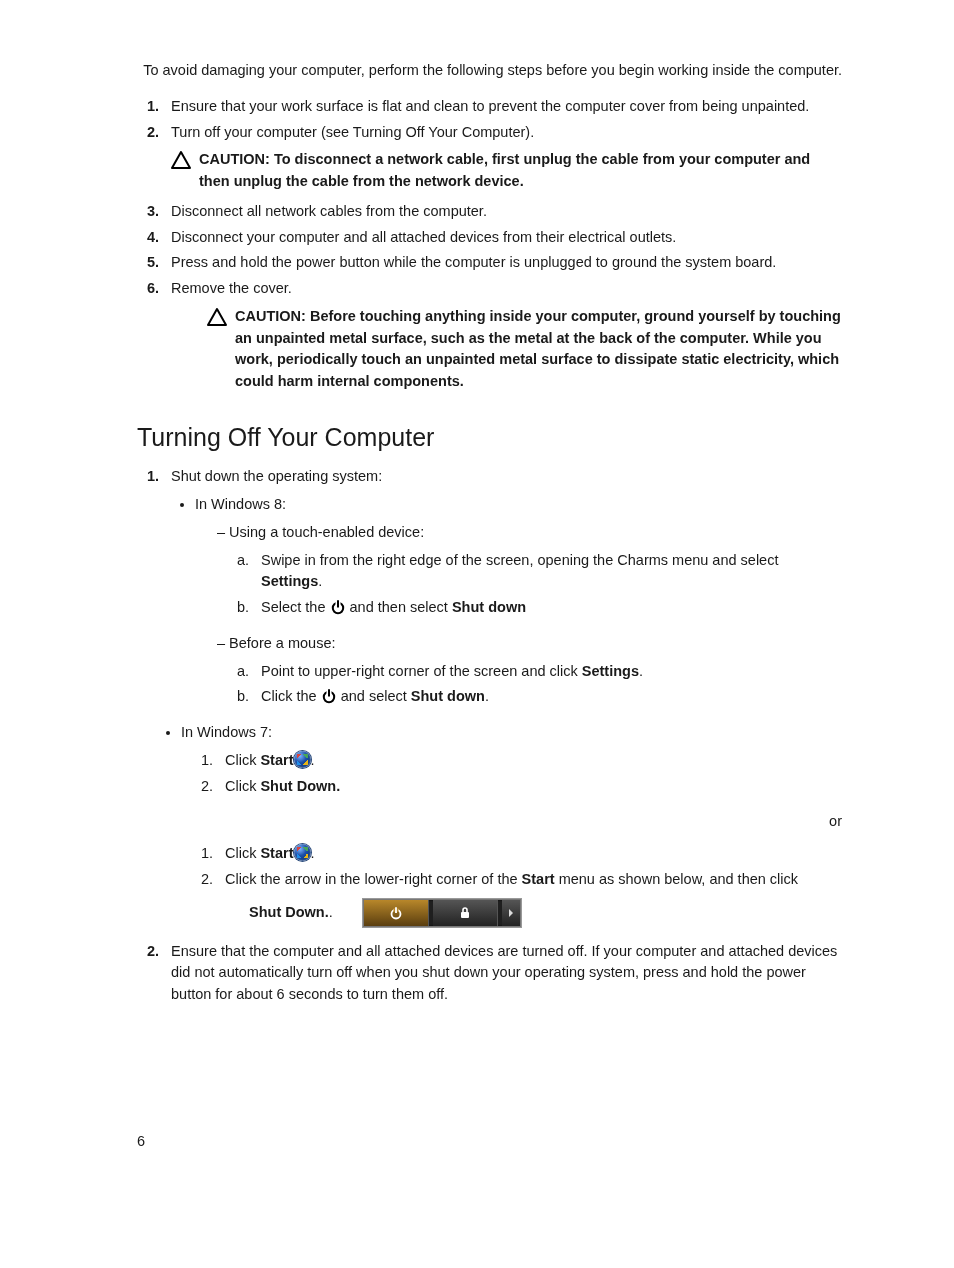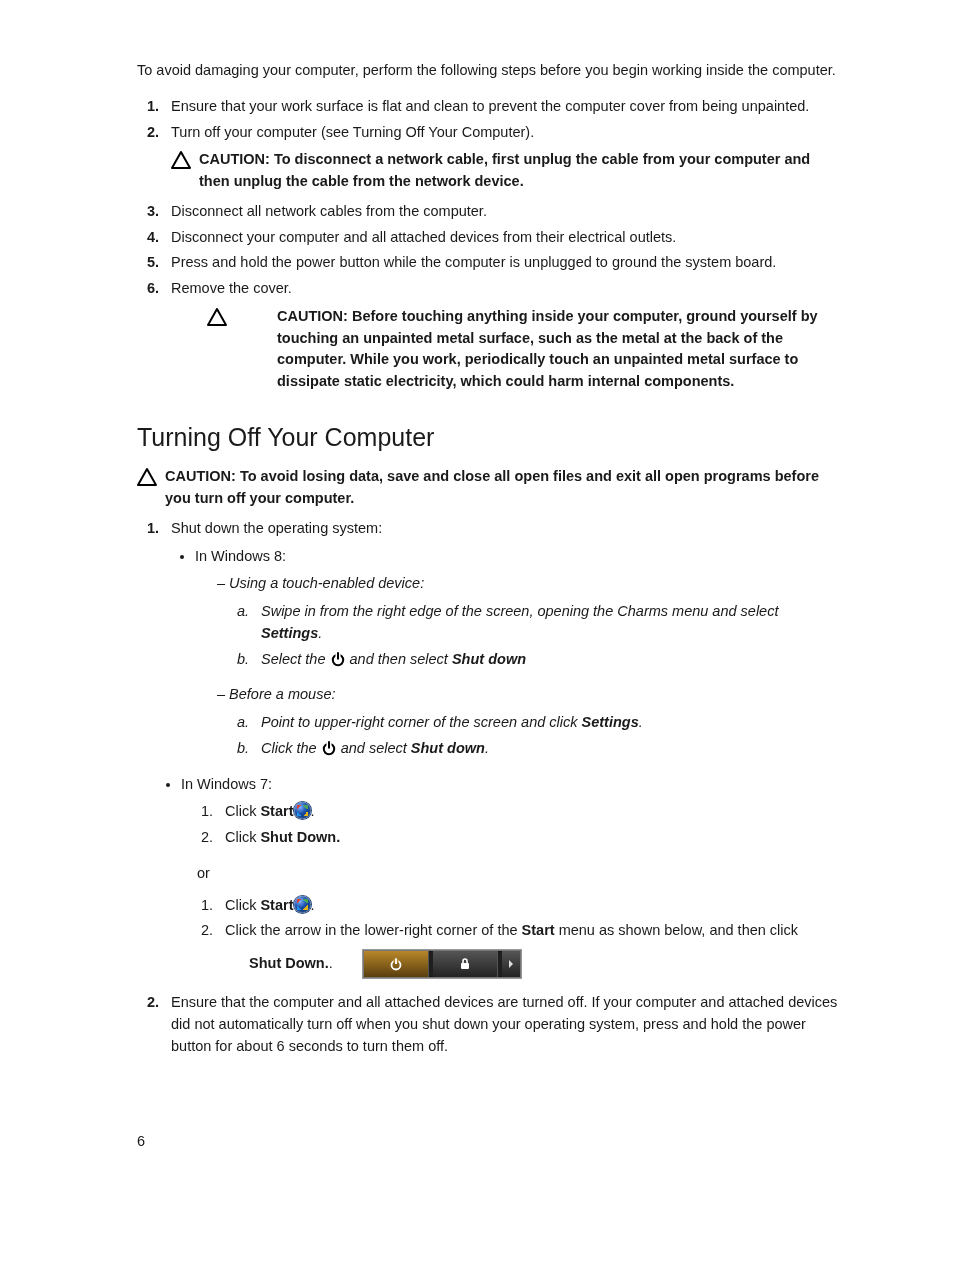--- a/index.html
+++ b/index.html
@@ -11,27 +11,27 @@
     padding: 0;
     background: #fff;
   }
   .page {
     width: 954px;
     min-height: 1268px;
     padding: 60px 112px 40px 137px;
     box-sizing: border-box;
     position: relative;
   }
-  p { margin: 0 0 14px 0; }
+  p { margin: 0 0 14px 0; text-align: right; }
   ol { margin: 6px 0 14px 0; padding-left: 26px; }
   ol > li { padding-left: 8px; margin-bottom: 4px; }
   ol > li::marker { font-weight: bold; }
   ul { list-style: disc; margin: 6px 0 6px 0; padding-left: 24px; }
   ul > li { margin-bottom: 4px; }
-  ul.dash { list-style: none; padding-left: 22px; font-style: italic; }
+  ul.dash { list-style: none; padding-left: 22px; }
   ul.dash > li::before { content: "–  "; }
   ol.alpha { list-style-type: lower-alpha; padding-left: 36px; }
   ol.alpha > li::marker { font-weight: normal; }
   ol.num-inner { list-style-type: decimal; padding-left: 36px; }
   ol.num-inner > li::marker { font-weight: normal; }
   .caution-row {
     display: flex;
     align-items: flex-start;
     margin: 6px 0 8px 0;
     justify-content: flex-end;
@@ -91,21 +91,21 @@
   .seg.lock  { width: 64px; background: linear-gradient(#555,#222); }
   .seg.arrow { width: 18px; background: linear-gradient(#555,#222); border-right: none; }
   .seg svg { display: block; }
   .pagenum {
     position: absolute;
     left: 137px;
     bottom: 115px;
     font-size: 14.5px;
   }
   b { font-weight: bold; }
-  .indent { margin-left: 36px; gap: 42px; }
+  .indent { margin-left: 36px; }
 </style>
 </head>
 <body>
 
 <div class="page">
 
   <p>To avoid damaging your computer, perform the following steps before you begin working inside the computer.</p>
 
   <ol>
     <li>Ensure that your work surface is flat and clean to prevent the computer cover from being unpainted.</li>
@@ -131,28 +131,20 @@
               <path d="M10 1 L19 17 L1 17 Z" fill="none" stroke="#000" stroke-width="2" stroke-linejoin="round"></path>
             </svg>
         </span>
         <span class="caution-text">CAUTION: Before touching anything inside your computer, ground yourself by touching an unpainted metal surface, such as the metal at the back of the computer. While you work, periodically touch an unpainted metal surface to dissipate static electricity, which could harm internal components.</span>
       </div>
     </li>
   </ol>
 
   <h2>Turning Off Your Computer</h2>
 
-  <div class="caution-row">
-    <span class="tri">
-      <svg width="20" height="18" viewBox="0 0 20 18">
-          <path d="M10 1 L19 17 L1 17 Z" fill="none" stroke="#000" stroke-width="2" stroke-linejoin="round"></path>
-        </svg>
-    </span>
-    <span class="caution-text">CAUTION: To avoid losing data, save and close all open files and exit all open programs before you turn off your computer.</span>
-  </div>
 
   <ol>
     <li>
       <span>Shut down the operating system:</span>
 
       <ul>
         <li>
           <span>In Windows 8:</span>
           <ul class="dash">
             <li>

